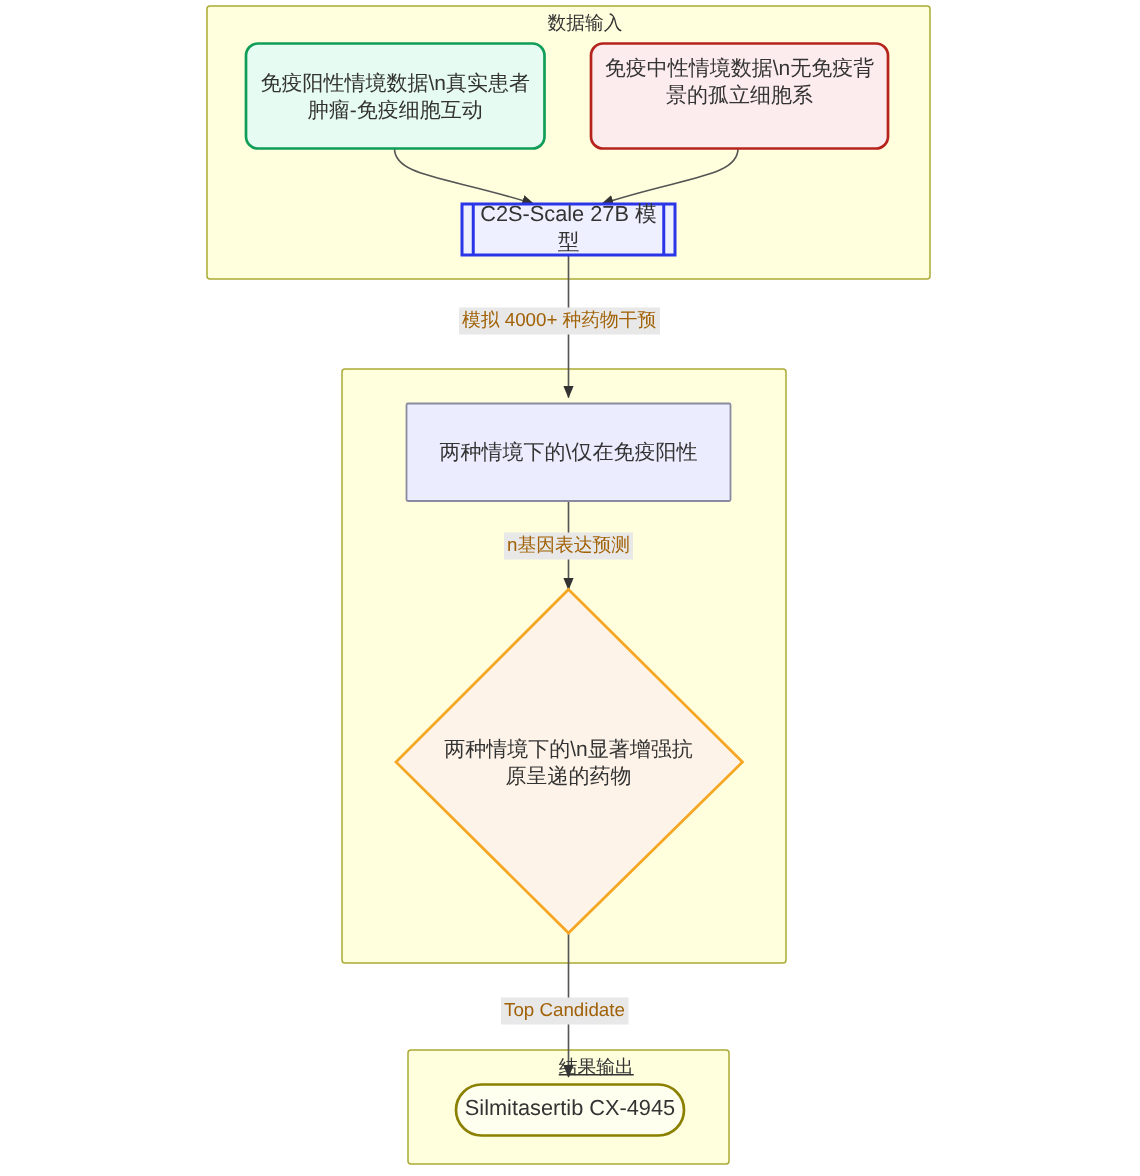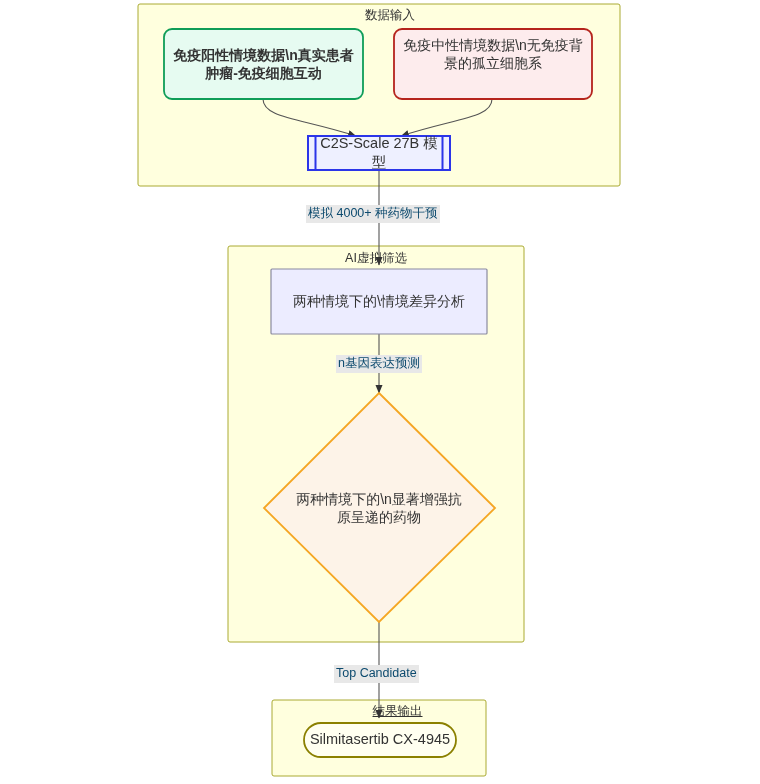--- a/index.html
+++ b/index.html
@@ -41,21 +41,21 @@
   .cluster-label {
     position: absolute;
     text-align: center;
     color: #333333;
     font-size: 12.5px;
     line-height: 1.2;
   }
   .edge-label {
     position: absolute;
     background: #e8e8e8;
-    color: #0c4a6e;
+    color: #a16207;
     font-size: 12.5px;
     padding: 1px 2px;
     line-height: 1.25;
     white-space: nowrap;
   }
   .cjk { font-size: 14px; }
   .latin { font-size: 14.5px; }
 </style>
 </head>
 <body>
@@ -99,35 +99,32 @@
 
     <polygon points="379,393 495,508 379,622 264,508" fill="#fdf3e8" stroke="#f5a623" stroke-width="1.8"></polygon>
 
     <rect x="304" y="723" width="152" height="34" rx="17" fill="#fffff0" stroke="#8b8000" stroke-width="1.8"></rect>
   </svg>
 
   <div class="cluster-label" style="left:138px; top:8px; width:482px;margin-left:11px;">
     <span>数据输入</span>
   </div>
 
-  <div class="cluster-label" style="left:228px; top:251px; width:296px;">
-    <span>AI虚拟筛选</span>
-  </div>
 
   <div class="cluster-label" style="left:272px; top:704px; width:251px;text-decoration:underline;">
     <span>结果输出</span>
   </div>
 
-  <div class="node-text cjk" style="left:168px; top:31px; width:191px; height:66px;font-weight:bold;">免疫阳性情境数据\n真实患者肿瘤-免疫细胞互动</div>
+  <div class="node-text cjk" style="left:168px; top:31px; width:191px; height:66px;">免疫阳性情境数据\n真实患者肿瘤-免疫细胞互动</div>
 
   <div class="node-text cjk" style="left:398px; top:31px; width:190px; height:46px;">免疫中性情境数据\n无免疫背景的孤立细胞系</div>
 
   <div class="node-text latin" style="left:318px; top:137px; width:122px; height:32px;">C2S-Scale 27B 模型</div>
 
-  <div class="node-text cjk" style="left:279px; top:271px; width:200px; height:61px;">两种情境下的\情境差异分析</div>
+  <div class="node-text cjk" style="left:279px; top:271px; width:200px; height:61px;">两种情境下的\仅在免疫阳性</div>
 
   <div class="node-text cjk" style="left:291px; top:479px; width:176px; height:58px;">两种情境下的\n显著增强抗原呈递的药物</div>
 
   <div class="node-text latin" style="left:308px; top:724px; width:144px; height:32px;">Silmitasertib CX-4945</div>
 
   <div class="edge-label" style="left:306px; top:205px;">模拟 4000+ 种药物干预</div>
 
   <div class="edge-label" style="left:336px; top:355px;">n基因表达预测</div>
 
   <div class="edge-label" style="left:334px; top:665px;">Top Candidate</div>

